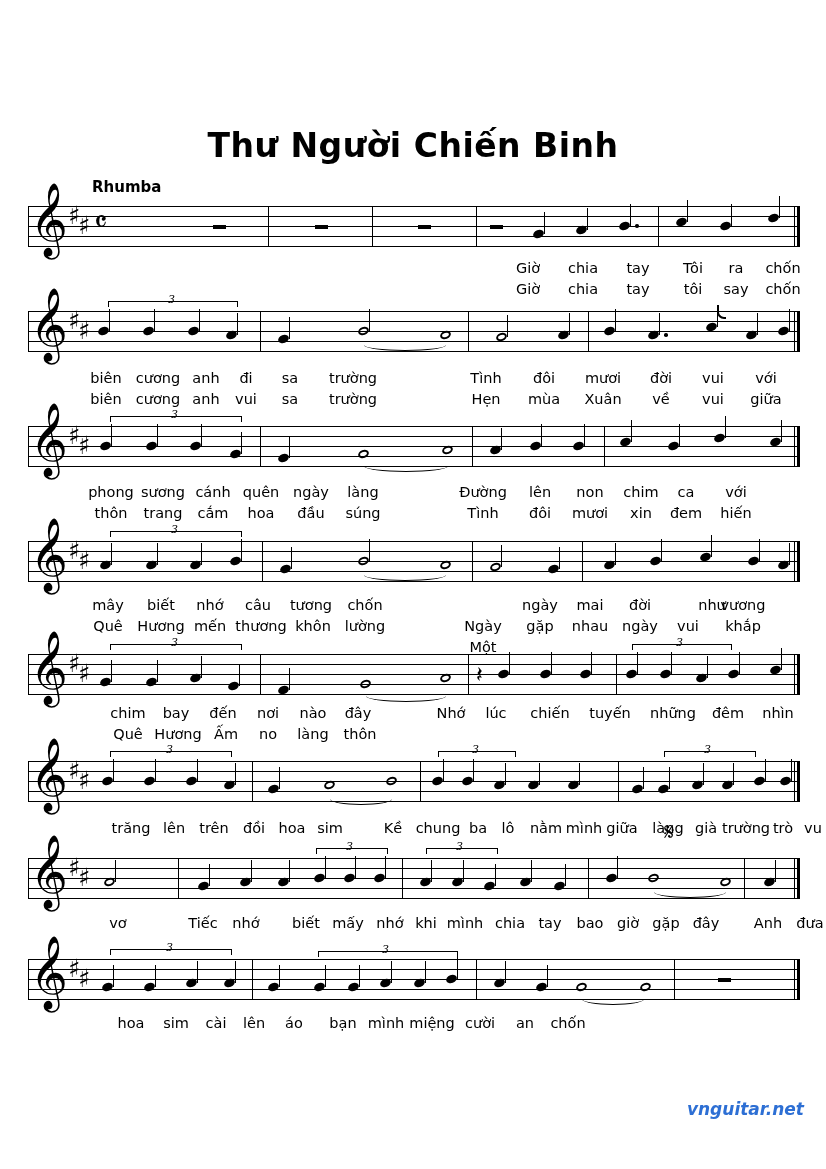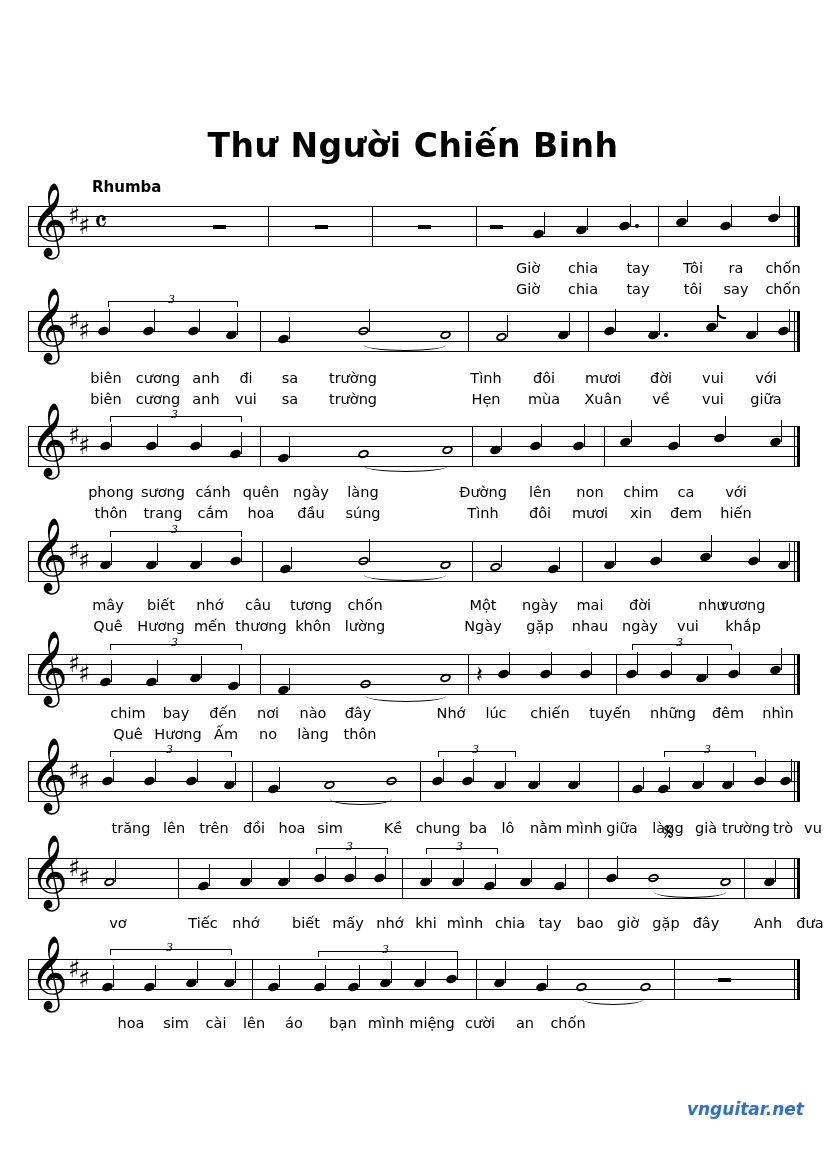--- a/index.html
+++ b/index.html
@@ -490,21 +490,21 @@
     </div>
   </div>
 
   <div class="lyric-row" style="top:597px;">
     <span style="left:80px;">mây</span>
     <span style="left:133px;">biết</span>
     <span style="left:182px;">nhớ</span>
     <span style="left:230px;">câu</span>
     <span style="left:283px;">tương</span>
     <span style="left:337px;">chốn</span>
-    <span style="left:455px;">Một</span>
+    <span style="left:455px;margin-top:42px;">Một</span>
     <span style="left:512px;">ngày</span>
     <span style="left:562px;">mai</span>
     <span style="left:612px;">đời</span>
     <span style="left:684px;">như</span>
     <span style="left:715px;">vương</span>
   </div>
   <div class="lyric-row" style="top:618px;">
     <span style="left:80px;">Quê</span>
     <span style="left:133px;">Hương</span>
     <span style="left:182px;">mến</span>

